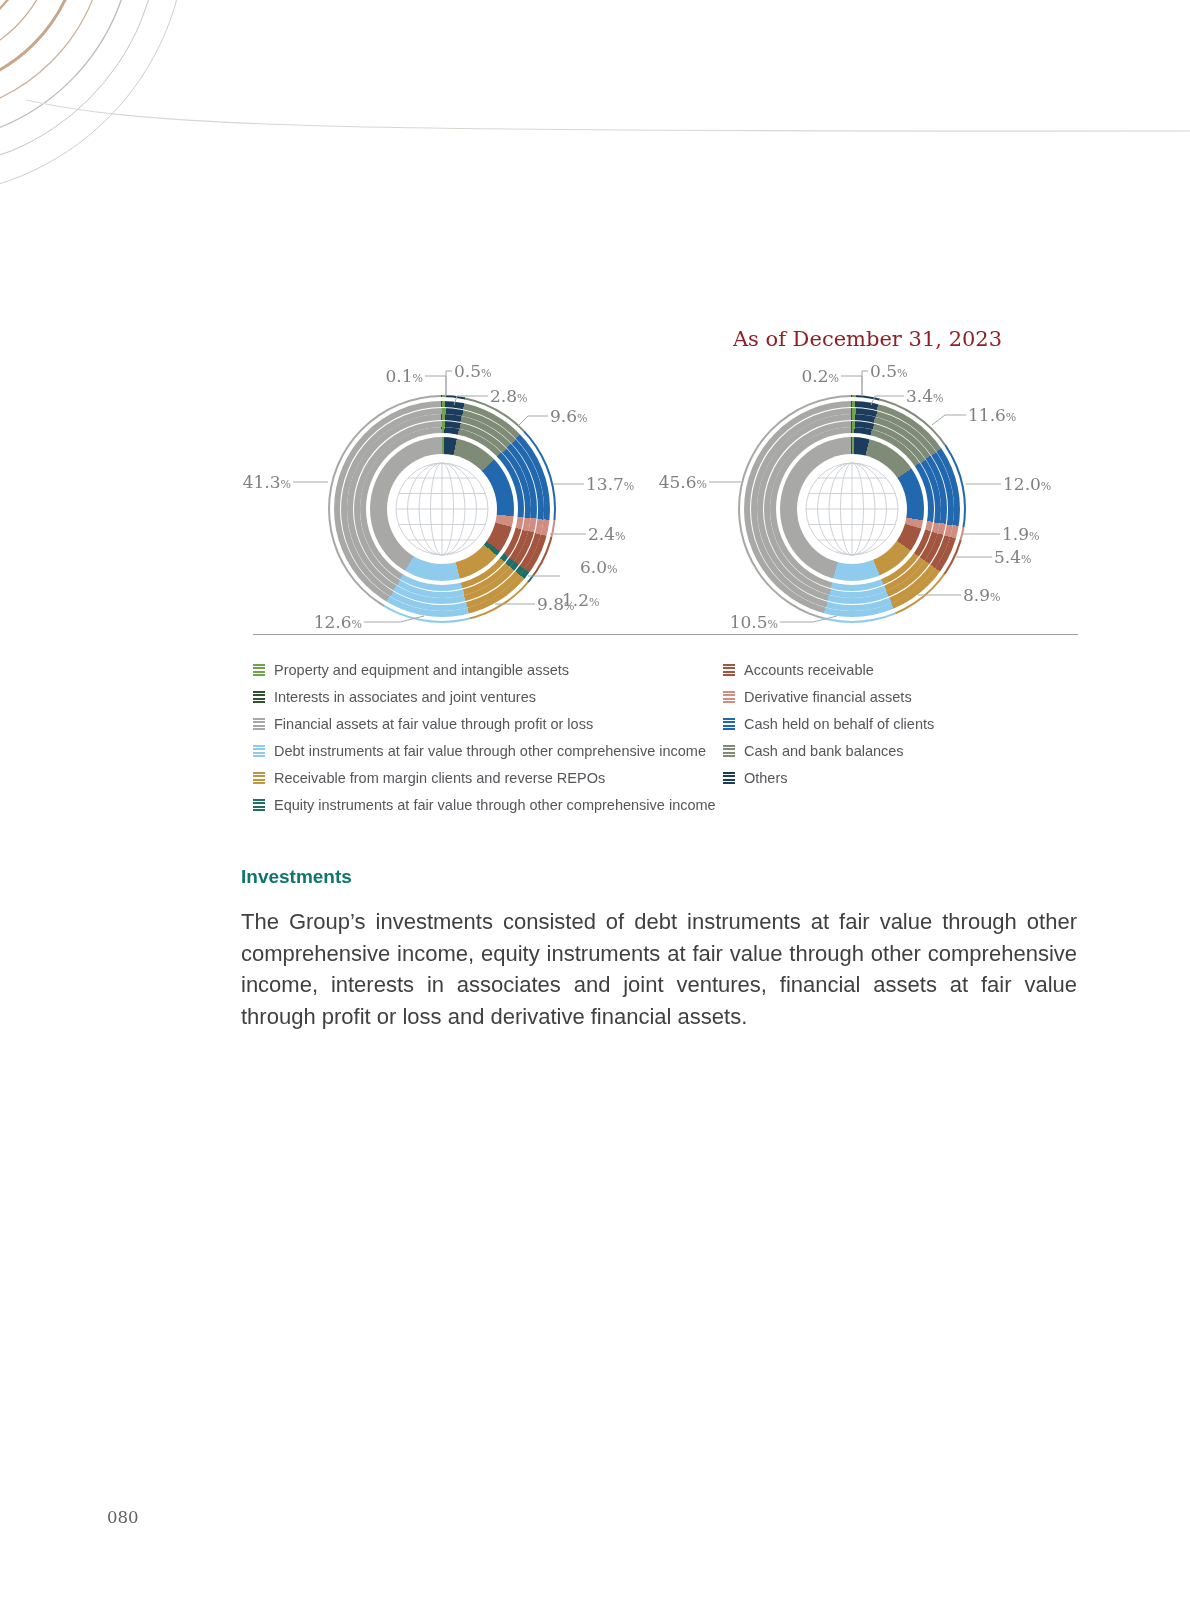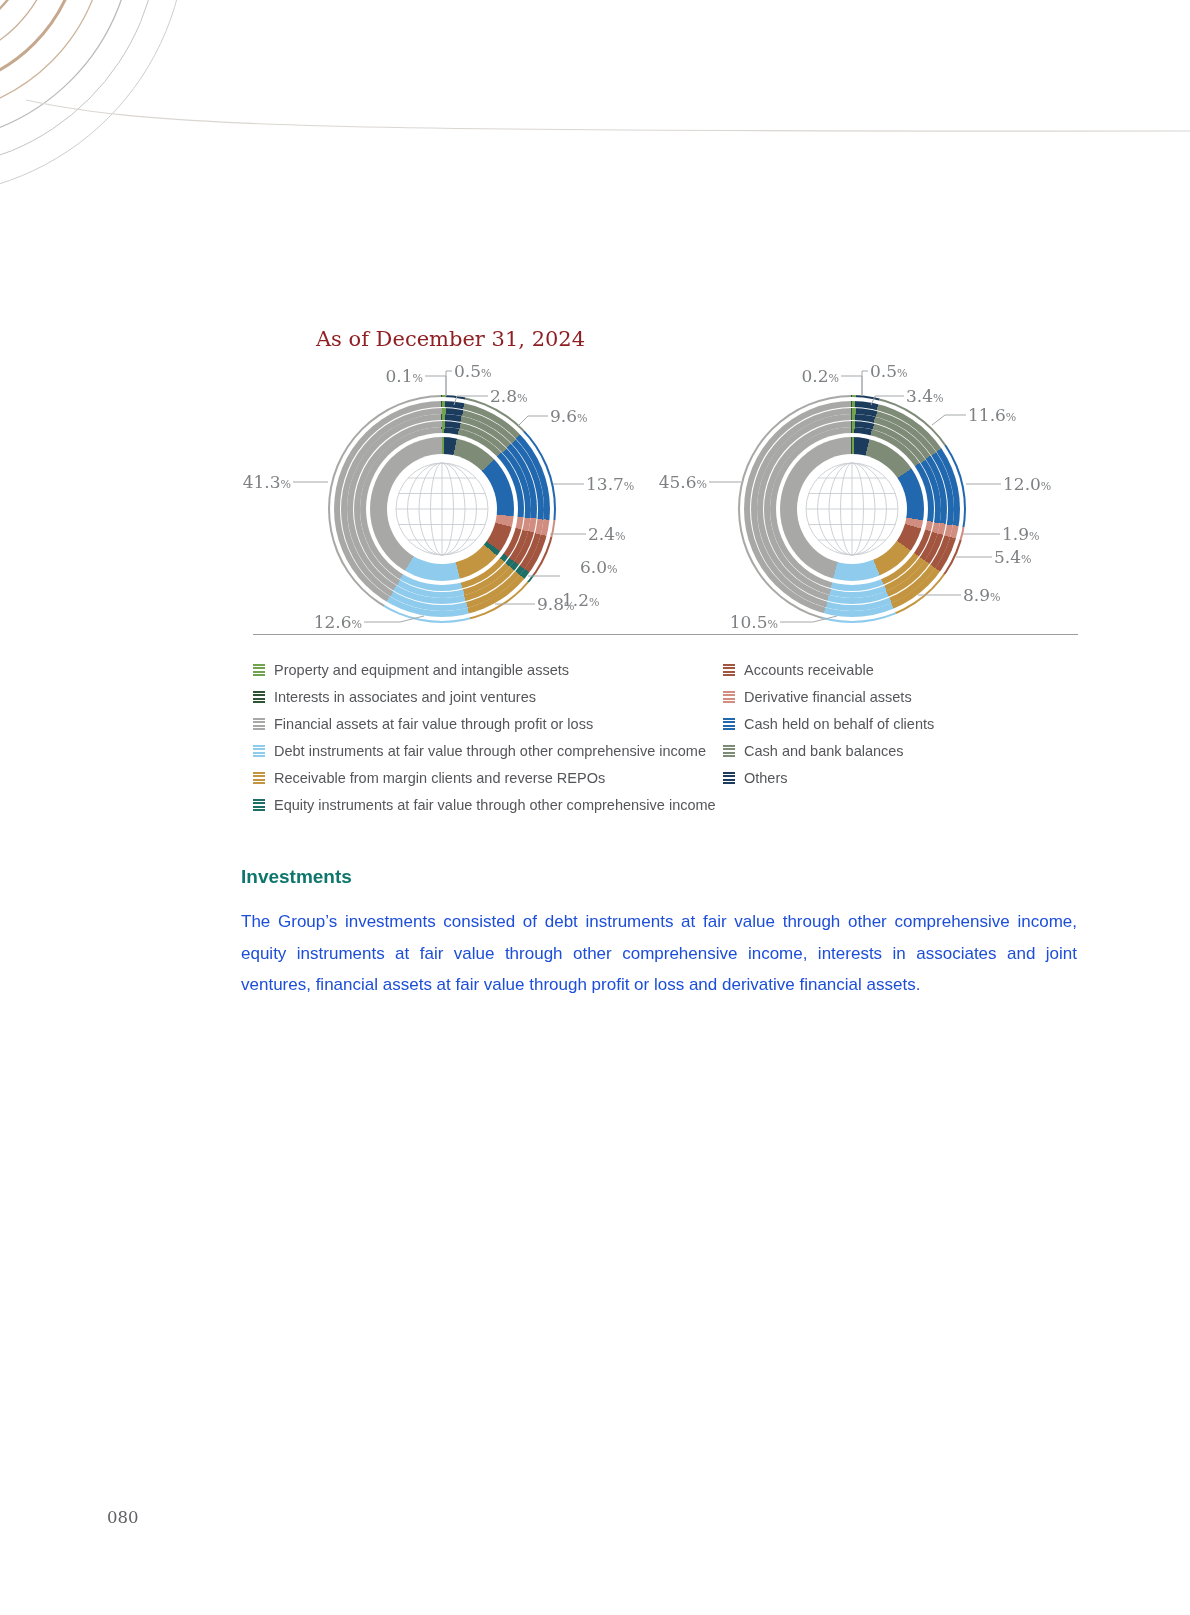--- a/index.html
+++ b/index.html
@@ -18,21 +18,21 @@
   .callout .pct{font-size:11px;}
   .divider{position:absolute;left:253px;top:634px;width:825px;height:1px;background:#9C9C9C;}
   .legend-col{position:absolute;top:662px;}
   .legend-col.c0{left:253px;}
   .legend-col.c1{left:723px;}
   .legend-row{display:flex;align-items:center;gap:9px;height:15px;margin-bottom:12px;}
   .legend-icon{width:12px;height:12px;flex:0 0 12px;}
   .legend-label{font-size:14.5px;color:#55565A;}
   .inv-heading{position:absolute;left:241px;top:866px;font-size:19px;font-weight:bold;
         color:#0f766e;}
-  .inv-body{position:absolute;left:241px;top:906px;width:836px;font-size:17px;color:#1d4ed8;
+  .inv-body{position:absolute;left:241px;top:906px;width:836px;font-size:22px;color:#404040;
         text-align:justify;line-height:31.5px;}
   .page-num{position:absolute;left:107px;top:1508px;font-family:"DejaVu Serif",serif;
         font-size:16.5px;color:#606164;text-align:center;}
 </style>
 </head>
 <body>
 
 <div class="page">
 
   <svg class="corner-svg" width="400" height="235" viewBox="0 0 400 235">
@@ -47,21 +47,20 @@
     </g>
   </svg>
 
   <svg class="rule-svg" width="1190" height="150" viewBox="0 0 1190 150">
     <path d="M26,100 C150,127 320,132 1190,131" fill="none" stroke="#DAD6D2" stroke-width="1.2"></path>
   </svg>
 
 
 
   <div class="chart-wrap" style="left:228px;top:325px;">
-    <div class="chart-title">As of December 31, 2024</div>
   <div class="ring" style="width: 228px; height: 228px; left: 100px; top: 70px; background: conic-gradient(rgb(113, 162, 78) 0deg, rgb(113, 162, 78) 1.8deg, rgb(27, 60, 93) 1.8deg, rgb(27, 60, 93) 11.88deg, rgb(126, 139, 119) 11.88deg, rgb(126, 139, 119) 46.44deg, rgb(34, 104, 174) 46.44deg, rgb(34, 104, 174) 95.76deg, rgb(209, 141, 128) 95.76deg, rgb(209, 141, 128) 104.4deg, rgb(163, 86, 63) 104.4deg, rgb(163, 86, 63) 126deg, rgb(30, 110, 104) 126deg, rgb(30, 110, 104) 130.32deg, rgb(196, 149, 64) 130.32deg, rgb(196, 149, 64) 165.6deg, rgb(143, 203, 236) 165.6deg, rgb(143, 203, 236) 210.96deg, rgb(168, 168, 167) 210.96deg, rgb(168, 168, 167) 359.64deg, rgb(47, 82, 51) 359.64deg, rgb(47, 82, 51) 360deg);"></div>
       <div class="ring" style="width: 224px; height: 224px; left: 102px; top: 72px; background: rgb(255, 255, 255);"></div>
       <div class="ring" style="width: 216px; height: 216px; left: 106px; top: 76px; background: conic-gradient(rgb(113, 162, 78) 0deg, rgb(113, 162, 78) 1.8deg, rgb(27, 60, 93) 1.8deg, rgb(27, 60, 93) 11.88deg, rgb(126, 139, 119) 11.88deg, rgb(126, 139, 119) 46.44deg, rgb(34, 104, 174) 46.44deg, rgb(34, 104, 174) 95.76deg, rgb(209, 141, 128) 95.76deg, rgb(209, 141, 128) 104.4deg, rgb(163, 86, 63) 104.4deg, rgb(163, 86, 63) 126deg, rgb(30, 110, 104) 126deg, rgb(30, 110, 104) 130.32deg, rgb(196, 149, 64) 130.32deg, rgb(196, 149, 64) 165.6deg, rgb(143, 203, 236) 165.6deg, rgb(143, 203, 236) 210.96deg, rgb(168, 168, 167) 210.96deg, rgb(168, 168, 167) 359.64deg, rgb(47, 82, 51) 359.64deg, rgb(47, 82, 51) 360deg);"></div>
       <div class="ring" style="width: 204px; height: 204px; left: 112px; top: 82px; background: rgb(255, 255, 255);"></div>
       <div class="ring" style="width: 203px; height: 203px; left: 112.5px; top: 82.5px; background: conic-gradient(rgb(113, 162, 78) 0deg, rgb(113, 162, 78) 1.8deg, rgb(27, 60, 93) 1.8deg, rgb(27, 60, 93) 11.88deg, rgb(126, 139, 119) 11.88deg, rgb(126, 139, 119) 46.44deg, rgb(34, 104, 174) 46.44deg, rgb(34, 104, 174) 95.76deg, rgb(209, 141, 128) 95.76deg, rgb(209, 141, 128) 104.4deg, rgb(163, 86, 63) 104.4deg, rgb(163, 86, 63) 126deg, rgb(30, 110, 104) 126deg, rgb(30, 110, 104) 130.32deg, rgb(196, 149, 64) 130.32deg, rgb(196, 149, 64) 165.6deg, rgb(143, 203, 236) 165.6deg, rgb(143, 203, 236) 210.96deg, rgb(168, 168, 167) 210.96deg, rgb(168, 168, 167) 359.64deg, rgb(47, 82, 51) 359.64deg, rgb(47, 82, 51) 360deg);"></div>
       <div class="ring" style="width: 191px; height: 191px; left: 118.5px; top: 88.5px; background: rgb(255, 255, 255);"></div>
       <div class="ring" style="width: 190px; height: 190px; left: 119px; top: 89px; background: conic-gradient(rgb(113, 162, 78) 0deg, rgb(113, 162, 78) 1.8deg, rgb(27, 60, 93) 1.8deg, rgb(27, 60, 93) 11.88deg, rgb(126, 139, 119) 11.88deg, rgb(126, 139, 119) 46.44deg, rgb(34, 104, 174) 46.44deg, rgb(34, 104, 174) 95.76deg, rgb(209, 141, 128) 95.76deg, rgb(209, 141, 128) 104.4deg, rgb(163, 86, 63) 104.4deg, rgb(163, 86, 63) 126deg, rgb(30, 110, 104) 126deg, rgb(30, 110, 104) 130.32deg, rgb(196, 149, 64) 130.32deg, rgb(196, 149, 64) 165.6deg, rgb(143, 203, 236) 165.6deg, rgb(143, 203, 236) 210.96deg, rgb(168, 168, 167) 210.96deg, rgb(168, 168, 167) 359.64deg, rgb(47, 82, 51) 359.64deg, rgb(47, 82, 51) 360deg);"></div>
       <div class="ring" style="width: 178px; height: 178px; left: 125px; top: 95px; background: rgb(255, 255, 255);"></div>
       <div class="ring" style="width: 177px; height: 177px; left: 125.5px; top: 95.5px; background: conic-gradient(rgb(113, 162, 78) 0deg, rgb(113, 162, 78) 1.8deg, rgb(27, 60, 93) 1.8deg, rgb(27, 60, 93) 11.88deg, rgb(126, 139, 119) 11.88deg, rgb(126, 139, 119) 46.44deg, rgb(34, 104, 174) 46.44deg, rgb(34, 104, 174) 95.76deg, rgb(209, 141, 128) 95.76deg, rgb(209, 141, 128) 104.4deg, rgb(163, 86, 63) 104.4deg, rgb(163, 86, 63) 126deg, rgb(30, 110, 104) 126deg, rgb(30, 110, 104) 130.32deg, rgb(196, 149, 64) 130.32deg, rgb(196, 149, 64) 165.6deg, rgb(143, 203, 236) 165.6deg, rgb(143, 203, 236) 210.96deg, rgb(168, 168, 167) 210.96deg, rgb(168, 168, 167) 359.64deg, rgb(47, 82, 51) 359.64deg, rgb(47, 82, 51) 360deg);"></div>
       <div class="ring" style="width: 165px; height: 165px; left: 131.5px; top: 101.5px; background: rgb(255, 255, 255);"></div>
@@ -102,20 +101,21 @@
       <div class="callout" style="top: 150px; left: 358px;">13.7<span class="pct">%</span></div>
       <div class="callout" style="top: 200px; left: 360px;">2.4<span class="pct">%</span></div>
       <div class="callout" style="top: 233px; left: 352px;">6.0<span class="pct">%</span></div>
       <div class="callout" style="top: 242px; left: 334px; margin-top: 24px;">1.2<span class="pct">%</span></div>
       <div class="callout" style="top: 270px; left: 309px;">9.8<span class="pct">%</span></div>
       <div class="callout" style="top: 148px; left: 63px; transform: translateX(-100%);">41.3<span class="pct">%</span></div>
       <div class="callout" style="top: 288px; left: 134px; transform: translateX(-100%);">12.6<span class="pct">%</span></div>
     </div>
 
   <div class="chart-wrap" style="left:645px;top:325px;">
+    <div class="chart-title">As of December 31, 2023</div>
   <div class="ring" style="width: 228px; height: 228px; left: 93px; top: 70px; background: conic-gradient(rgb(113, 162, 78) 0deg, rgb(113, 162, 78) 1.8deg, rgb(27, 60, 93) 1.8deg, rgb(27, 60, 93) 14.04deg, rgb(126, 139, 119) 14.04deg, rgb(126, 139, 119) 55.8deg, rgb(34, 104, 174) 55.8deg, rgb(34, 104, 174) 99deg, rgb(209, 141, 128) 99deg, rgb(209, 141, 128) 105.84deg, rgb(163, 86, 63) 105.84deg, rgb(163, 86, 63) 125.28deg, rgb(196, 149, 64) 125.28deg, rgb(196, 149, 64) 157.32deg, rgb(143, 203, 236) 157.32deg, rgb(143, 203, 236) 195.12deg, rgb(168, 168, 167) 195.12deg, rgb(168, 168, 167) 359.28deg, rgb(47, 82, 51) 359.28deg, rgb(47, 82, 51) 360deg);"></div>
       <div class="ring" style="width: 224px; height: 224px; left: 95px; top: 72px; background: rgb(255, 255, 255);"></div>
       <div class="ring" style="width: 216px; height: 216px; left: 99px; top: 76px; background: conic-gradient(rgb(113, 162, 78) 0deg, rgb(113, 162, 78) 1.8deg, rgb(27, 60, 93) 1.8deg, rgb(27, 60, 93) 14.04deg, rgb(126, 139, 119) 14.04deg, rgb(126, 139, 119) 55.8deg, rgb(34, 104, 174) 55.8deg, rgb(34, 104, 174) 99deg, rgb(209, 141, 128) 99deg, rgb(209, 141, 128) 105.84deg, rgb(163, 86, 63) 105.84deg, rgb(163, 86, 63) 125.28deg, rgb(196, 149, 64) 125.28deg, rgb(196, 149, 64) 157.32deg, rgb(143, 203, 236) 157.32deg, rgb(143, 203, 236) 195.12deg, rgb(168, 168, 167) 195.12deg, rgb(168, 168, 167) 359.28deg, rgb(47, 82, 51) 359.28deg, rgb(47, 82, 51) 360deg);"></div>
       <div class="ring" style="width: 204px; height: 204px; left: 105px; top: 82px; background: rgb(255, 255, 255);"></div>
       <div class="ring" style="width: 203px; height: 203px; left: 105.5px; top: 82.5px; background: conic-gradient(rgb(113, 162, 78) 0deg, rgb(113, 162, 78) 1.8deg, rgb(27, 60, 93) 1.8deg, rgb(27, 60, 93) 14.04deg, rgb(126, 139, 119) 14.04deg, rgb(126, 139, 119) 55.8deg, rgb(34, 104, 174) 55.8deg, rgb(34, 104, 174) 99deg, rgb(209, 141, 128) 99deg, rgb(209, 141, 128) 105.84deg, rgb(163, 86, 63) 105.84deg, rgb(163, 86, 63) 125.28deg, rgb(196, 149, 64) 125.28deg, rgb(196, 149, 64) 157.32deg, rgb(143, 203, 236) 157.32deg, rgb(143, 203, 236) 195.12deg, rgb(168, 168, 167) 195.12deg, rgb(168, 168, 167) 359.28deg, rgb(47, 82, 51) 359.28deg, rgb(47, 82, 51) 360deg);"></div>
       <div class="ring" style="width: 191px; height: 191px; left: 111.5px; top: 88.5px; background: rgb(255, 255, 255);"></div>
       <div class="ring" style="width: 190px; height: 190px; left: 112px; top: 89px; background: conic-gradient(rgb(113, 162, 78) 0deg, rgb(113, 162, 78) 1.8deg, rgb(27, 60, 93) 1.8deg, rgb(27, 60, 93) 14.04deg, rgb(126, 139, 119) 14.04deg, rgb(126, 139, 119) 55.8deg, rgb(34, 104, 174) 55.8deg, rgb(34, 104, 174) 99deg, rgb(209, 141, 128) 99deg, rgb(209, 141, 128) 105.84deg, rgb(163, 86, 63) 105.84deg, rgb(163, 86, 63) 125.28deg, rgb(196, 149, 64) 125.28deg, rgb(196, 149, 64) 157.32deg, rgb(143, 203, 236) 157.32deg, rgb(143, 203, 236) 195.12deg, rgb(168, 168, 167) 195.12deg, rgb(168, 168, 167) 359.28deg, rgb(47, 82, 51) 359.28deg, rgb(47, 82, 51) 360deg);"></div>
       <div class="ring" style="width: 178px; height: 178px; left: 118px; top: 95px; background: rgb(255, 255, 255);"></div>
       <div class="ring" style="width: 177px; height: 177px; left: 118.5px; top: 95.5px; background: conic-gradient(rgb(113, 162, 78) 0deg, rgb(113, 162, 78) 1.8deg, rgb(27, 60, 93) 1.8deg, rgb(27, 60, 93) 14.04deg, rgb(126, 139, 119) 14.04deg, rgb(126, 139, 119) 55.8deg, rgb(34, 104, 174) 55.8deg, rgb(34, 104, 174) 99deg, rgb(209, 141, 128) 99deg, rgb(209, 141, 128) 105.84deg, rgb(163, 86, 63) 105.84deg, rgb(163, 86, 63) 125.28deg, rgb(196, 149, 64) 125.28deg, rgb(196, 149, 64) 157.32deg, rgb(143, 203, 236) 157.32deg, rgb(143, 203, 236) 195.12deg, rgb(168, 168, 167) 195.12deg, rgb(168, 168, 167) 359.28deg, rgb(47, 82, 51) 359.28deg, rgb(47, 82, 51) 360deg);"></div>
       <div class="ring" style="width: 165px; height: 165px; left: 124.5px; top: 101.5px; background: rgb(255, 255, 255);"></div>

